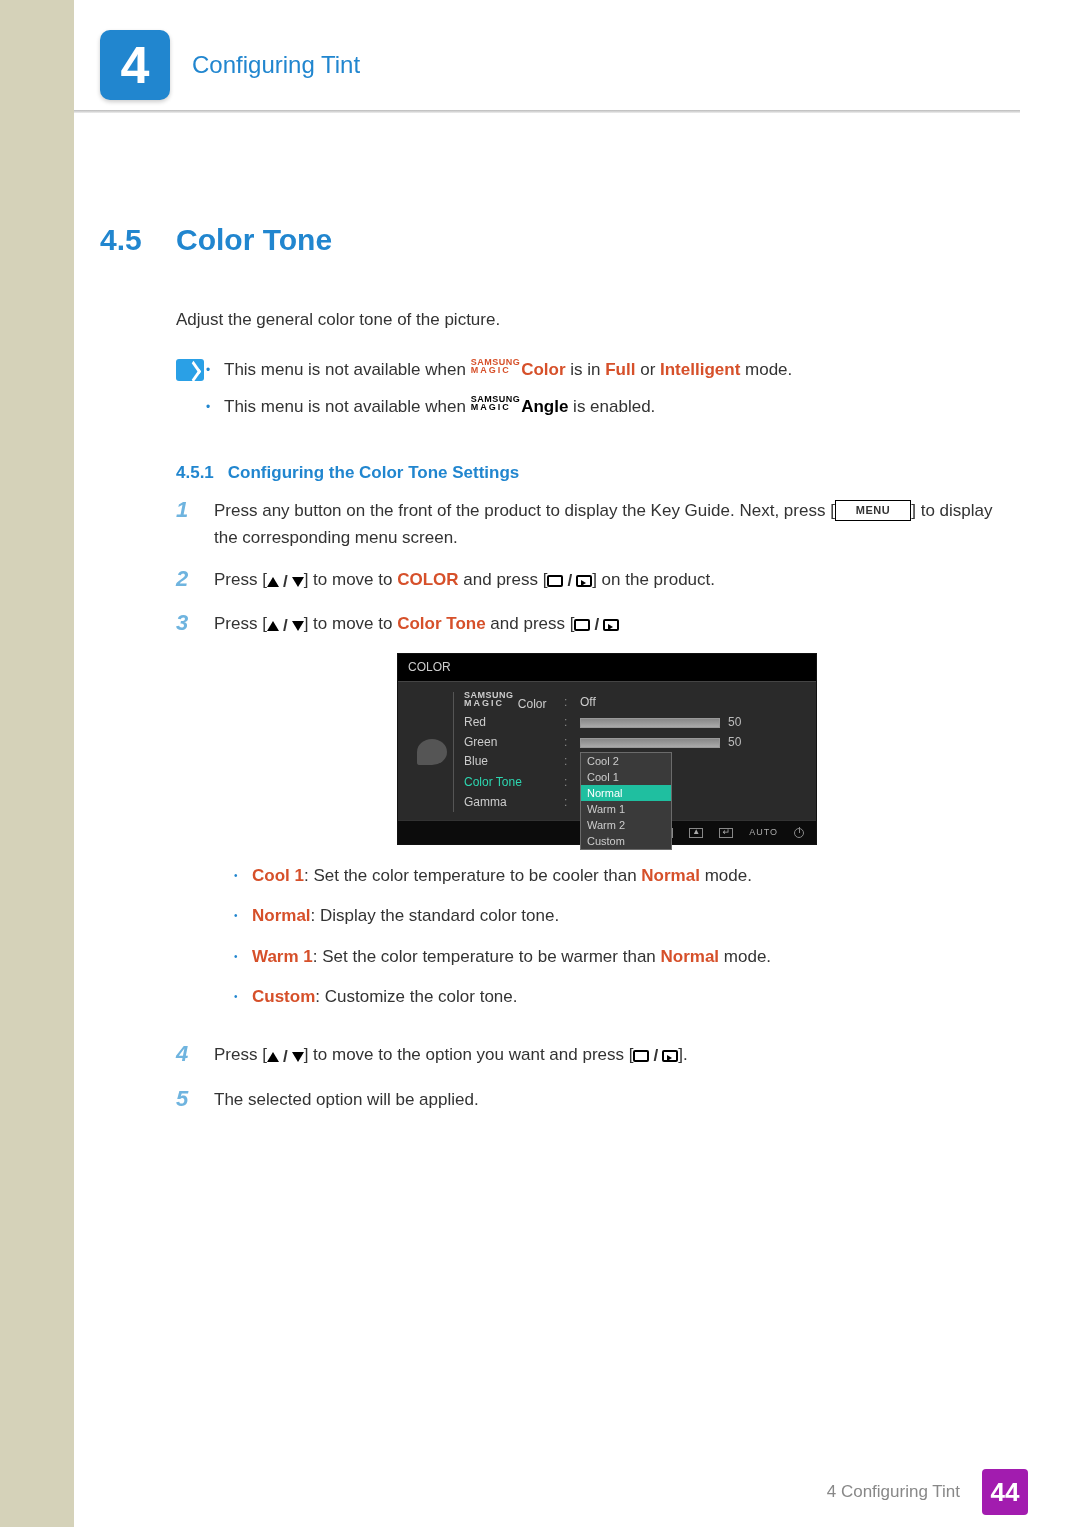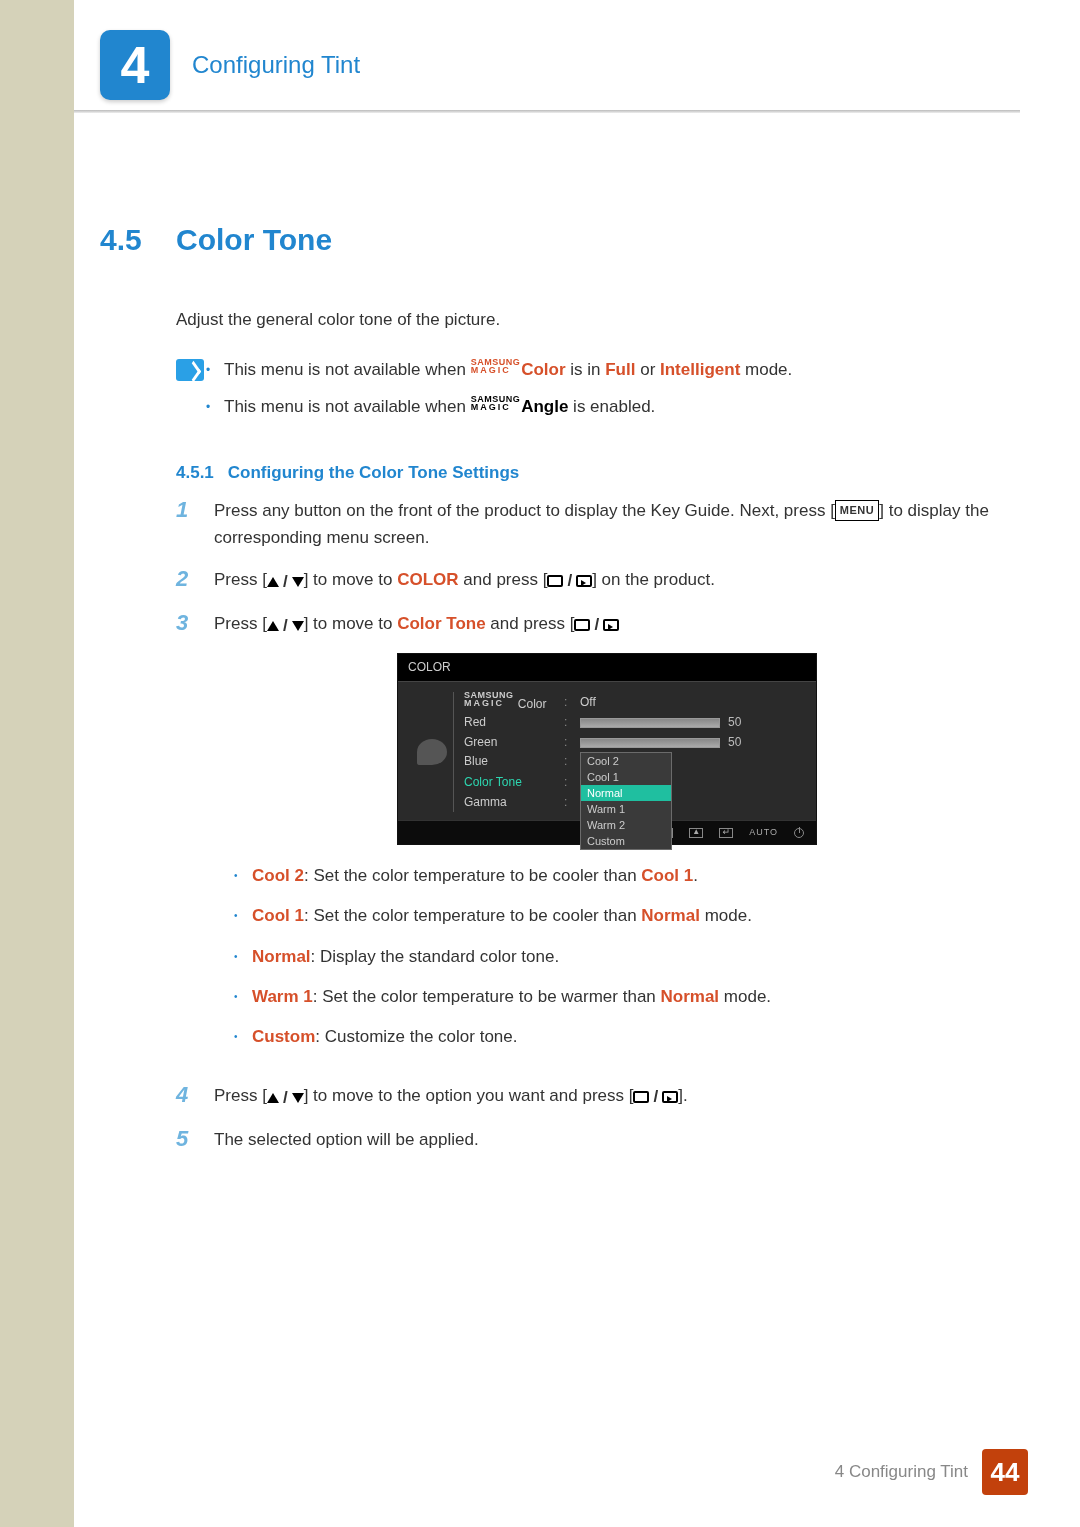--- a/index.html
+++ b/index.html
@@ -166,21 +166,21 @@
     width:0;height:0;
     border-top:3px solid transparent;
     border-bottom:3px solid transparent;
     border-left:5px solid #000;
   }
   .menu-tag {
     display:inline-block;
     border: 1px solid #000;
     font-size: 11px;
     font-weight: bold;
-    padding: 1px 4px;
+    padding: 1px 20px;
     vertical-align: 2px;
     letter-spacing: .5px;
   }
   
   .osd-wrap { display:flex; justify-content:center; margin: 14px 0 18px; }
   .osd {
     width: 420px;
     background: #2a2a2a;
     color: #ccc;
     font-size: 12px;
@@ -249,30 +249,30 @@
   .osd-footer .auto { font-size:9px; letter-spacing:1px;}
   .osd-footer .pwr { width:10px;height:10px;border:1px solid #888;border-radius:50%; position:relative;}
   .osd-footer .pwr::after{content:"";position:absolute;left:4px;top:-2px;width:1px;height:6px;background:#888;}
   
   .opt-list { list-style:none; margin: 4px 0 16px 20px; }
   .opt-list li { position:relative; padding-left:18px; margin-bottom: 14px; }
   .opt-list li::before { content:"•"; position:absolute; left:0; top:5px; font-size:10px; color:#2186cf; }
   
   .page-footer {
     position: absolute;
-    bottom: 32px;
+    bottom: 12px;
     right: 52px;
     display: flex;
     align-items: center;
-    gap: 14px;
+    gap: 22px;
   }
   .footer-text { color: #888; font-size: 17px; }
   .footer-badge {
     width: 46px; height: 46px;
-    background: #c2410c;
+    background: #a21caf;
     color:#fff;
     font-size: 26px;
     font-weight: bold;
     display:flex;align-items:center;justify-content:center;
     border-radius: 4px;
   }
   .magic-blk { color:#000; }
 </style>
 </head>
 <body>
@@ -401,21 +401,20 @@
                 <span class="fi tri">▼</span>
                 <span class="fi tri">▲</span>
                 <span class="fi">↵</span>
                 <span class="auto">AUTO</span>
                 <span class="pwr"></span>
               </div>
             </div>
           </div>
 
           <ul class="opt-list">
-            <li><span class="hl">Cool 2</span><span>: Set the color temperature to be cooler than </span><span class="hl">Cool 1</span><span>.</span></li>
             <li><span class="hl">Cool 1</span><span>: Set the color temperature to be cooler than </span><span class="hl">Normal</span><span> mode.</span></li>
             <li><span class="hl">Normal</span><span>: Display the standard color tone.</span></li>
             <li><span class="hl">Warm 1</span><span>: Set the color temperature to be warmer than </span><span class="hl">Normal</span><span> mode.</span></li>
             <li><span class="hl">Custom</span><span>: Customize the color tone.</span></li>
           </ul>
         </div>
       </li>
 
       <li>
         <div class="step-num">4</div>

